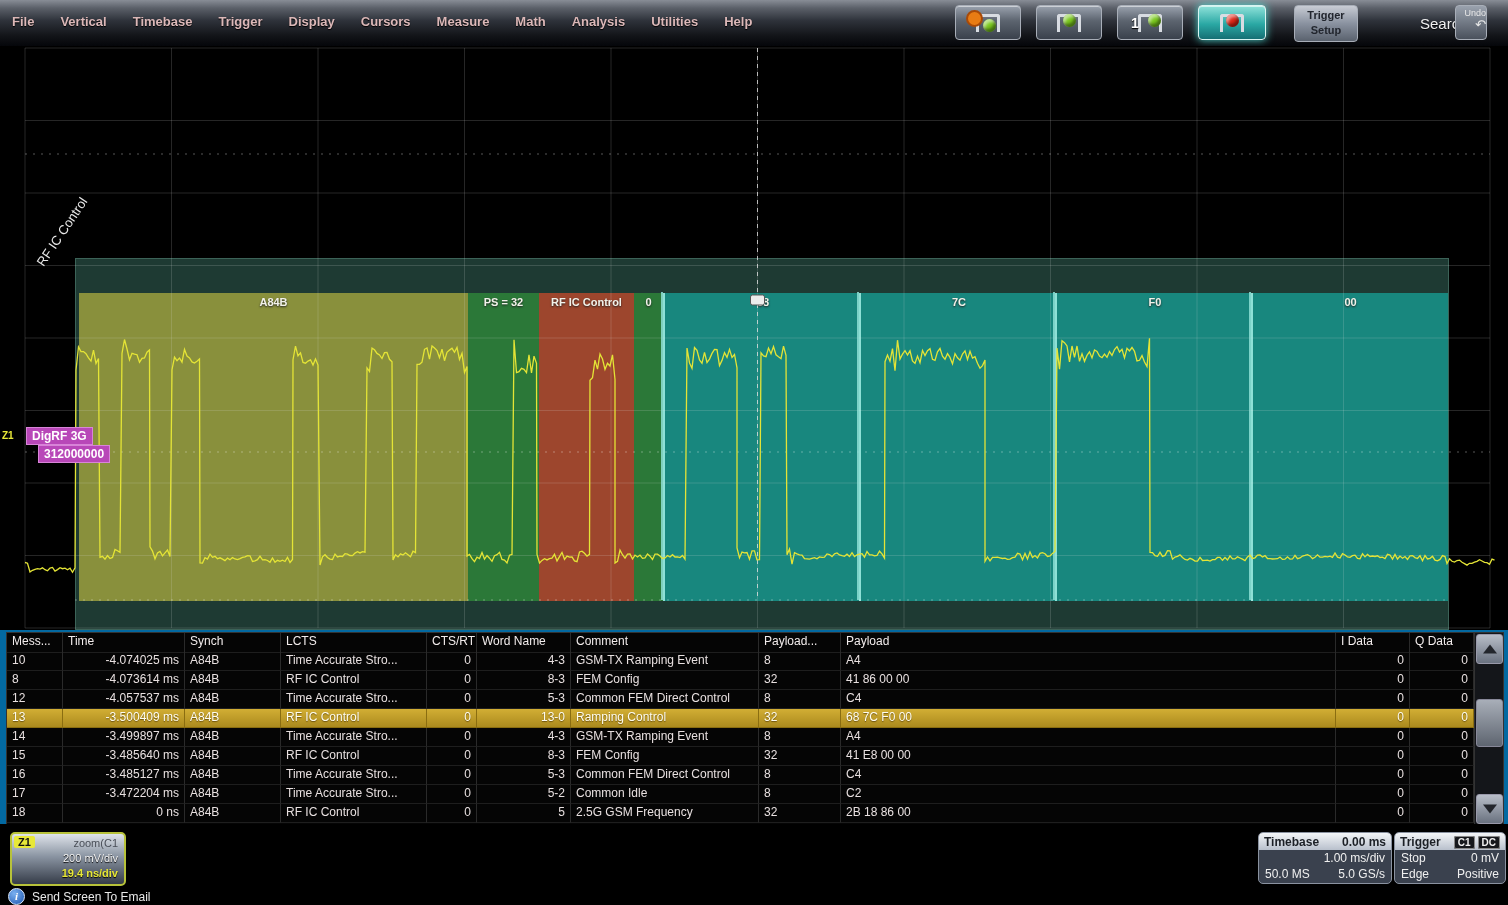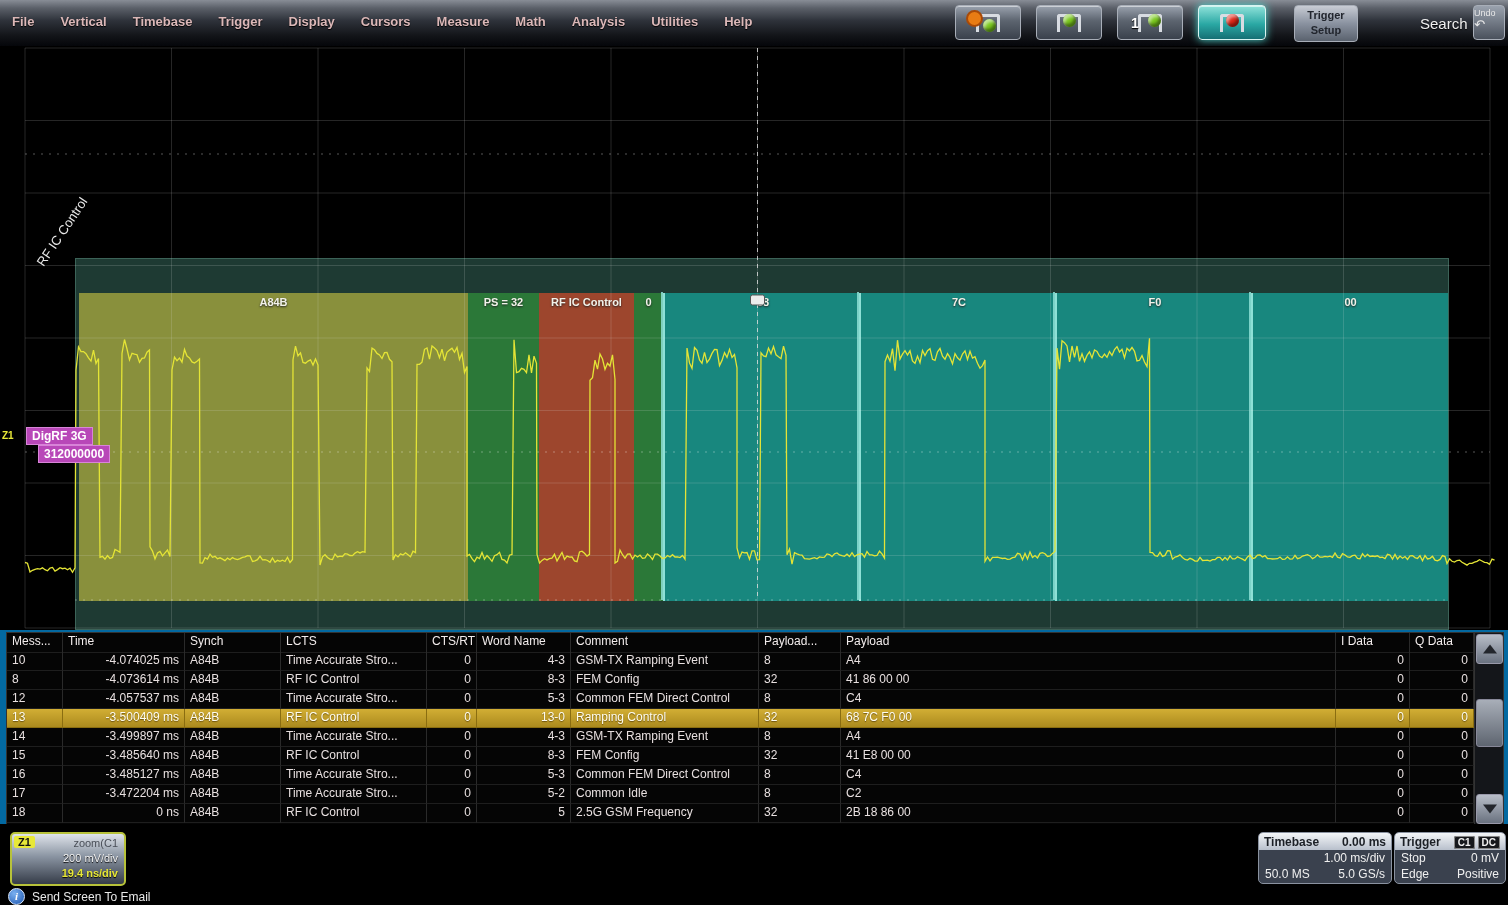--- a/index.html
+++ b/index.html
@@ -22,23 +22,23 @@
   .ball.green{background:#7ac81e;}
   .ball.red{background:#e02818;}
   #btn-stop{background:linear-gradient(#8fe2da,#2aa8a4 55%,#156f74);border:1px solid #d8f4f2;
     box-shadow:0 0 8px #4fd8d0,inset 0 1px 0 rgba(255,255,255,.6);}
   .clock{position:absolute;width:13px;height:13px;border-radius:50%;background:#e87c14;border:2px solid #a84a08;}
   .one{position:absolute;color:#fff;font-weight:bold;font-size:14px;text-shadow:0 1px 1px #000;}
   #trigger-setup-btn{position:absolute;top:5px;height:33px;width:62px;border-radius:4px;
     background:linear-gradient(#c8ccd4,#8a92a0 50%,#5a626e);border:1px solid #a8aeb8;
     color:#22262e;font-size:11px;font-weight:bold;text-align:center;line-height:15px;padding-top:2px;}
   #search-label{position:absolute;top:15px;color:#f0f0f0;font-size:15px;text-shadow:0 1px 1px #000;}
-  #undo-btn{position:absolute;top:5px;right:3px;width:30px;height:31px;border-radius:4px;
+  #undo-btn{position:absolute;top:5px;right:21px;width:30px;height:31px;border-radius:4px;
     background:linear-gradient(#9aa2ae,#4a515c);border:1px solid #a8aeb8;color:#e8e8e8;
-    font-size:9px;text-align:left;line-height:11px;padding-top:2px;}
+    font-size:9px;text-align:right;line-height:11px;padding-top:2px;}
   #undo-btn .arr{font-size:13px;line-height:12px;display:block;}
 
   
   #screen{position:absolute;left:0;top:46px;width:1508px;height:584px;background:#000;}
   #decode-outer{position:absolute;background:rgba(32,62,54,.94);border:1px solid rgba(90,140,125,.5);}
   .seg{position:absolute;top:34px;height:308px;}
   .seg-olive{background:rgba(152,156,62,.88);}
   .seg-green{background:rgba(44,126,56,.92);}
   .seg-red{background:rgba(168,72,44,.92);}
   .seg-teal{background:rgba(24,142,132,.92);}

